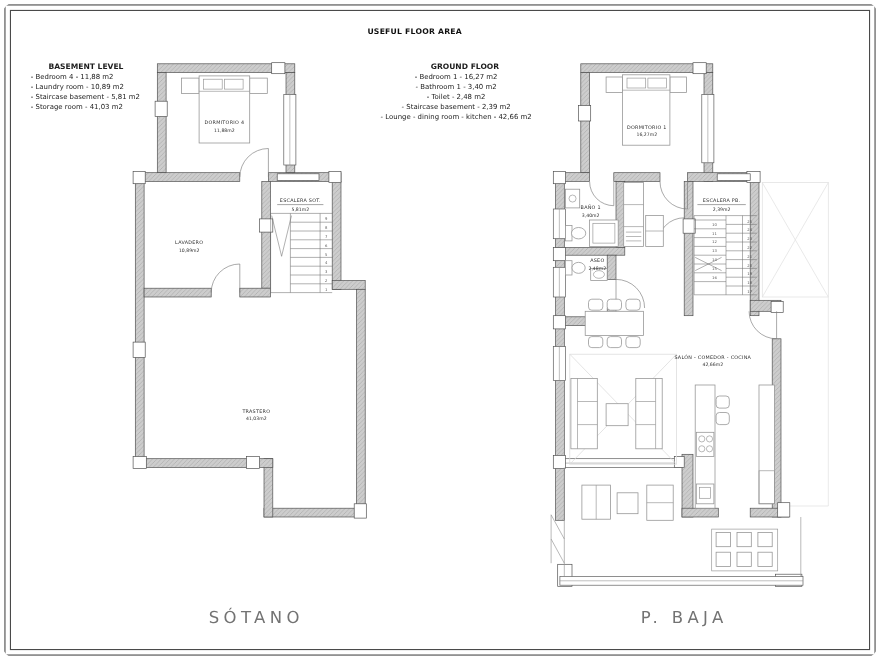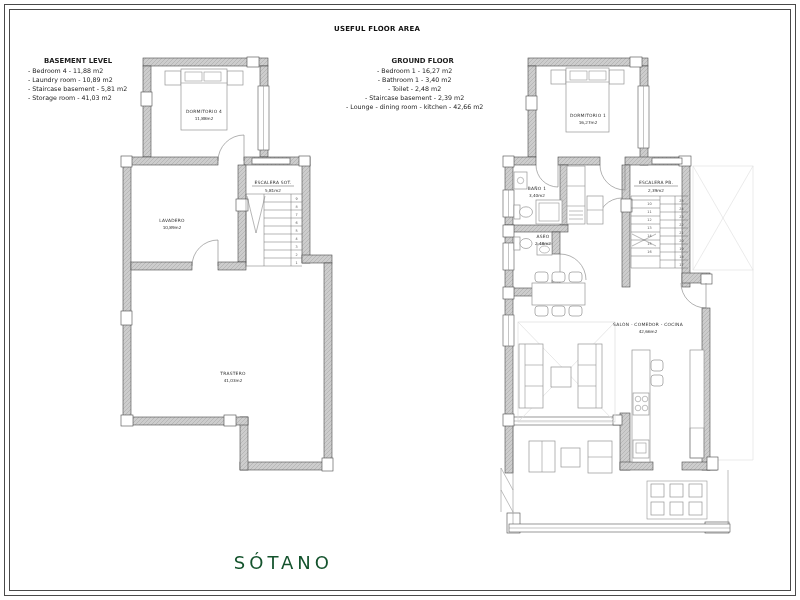--- a/index.html
+++ b/index.html
@@ -1,27 +1,27 @@
 <!DOCTYPE html>
 <html><head>
 <meta charset="utf-8">
 <style>
   html,body{margin:0;padding:0;background:#ffffff;}
   .page{position:relative;width:800px;height:600px;background:#fff;overflow:hidden;
-        font-family:"DejaVu Sans", sans-serif;}
+        font-family:"DejaVu Sans", sans-serif;border-radius:19px;}
   .border-outer{position:absolute;inset:4px;border:1px solid #4a4a4a;}
   .border-inner{position:absolute;inset:9px;border:1px solid #4a4a4a;}
   .sheet-title{position:absolute;left:277px;top:25px;width:200px;text-align:center;
                font-size:7px;font-weight:bold;color:#101010;letter-spacing:.2px;}
   .legend{position:absolute;font-size:6.3px;color:#1c1c1c;line-height:8.9px;}
   .legend .t{font-weight:bold;font-size:6.9px;padding-left:16px;margin-bottom:1px;}
   #legend-basement{left:28px;top:57px;}
   #legend-ground{left:346px;top:57px;text-align:center;}
-  .caption{position:absolute;top:552px;width:200px;text-align:right;font-size:18px;
-           letter-spacing:4px;color:#14532d;}
+  .caption{position:absolute;top:552px;width:200px;text-align:center;font-size:15px;
+           letter-spacing:4px;color:#737373;}
   #cap-sotano{left:133px;}
   #cap-pbaja{left:522px;}
   svg.plan{position:absolute;left:0;top:0;}
   text{font-family:"DejaVu Sans", sans-serif;}
   .rname{font-size:4.4px;fill:#2e2e2e;letter-spacing:.25px;}
   .rarea{font-size:4.2px;fill:#2e2e2e;}
   .snum{font-size:3.4px;fill:#555;}
   .wall{fill:url(#hatch);stroke:#4a4a4a;stroke-width:.6;}
   .pil{fill:#fff;stroke:#4a4a4a;stroke-width:.6;}
   .win{fill:#fff;stroke:#555;stroke-width:.6;}
@@ -371,13 +371,14 @@
         <text class="rname" x="656" y="184">ESCALERA PB.</text>
         <line class="ul" x1="634" y1="186" x2="678" y2="186"></line>
         <text class="rarea" x="656" y="191.5">2,39m2</text>
         <text class="rname" x="648" y="326">SALÓN - COMEDOR - COCINA</text>
         <text class="rarea" x="648" y="333">42,66m2</text>
       </g>
     </g>
   </svg>
 
   <div class="caption" id="cap-sotano">SÓTANO</div>
+  <div class="caption" id="cap-pbaja">P. BAJA</div>
 </div>
 
 </body></html>

